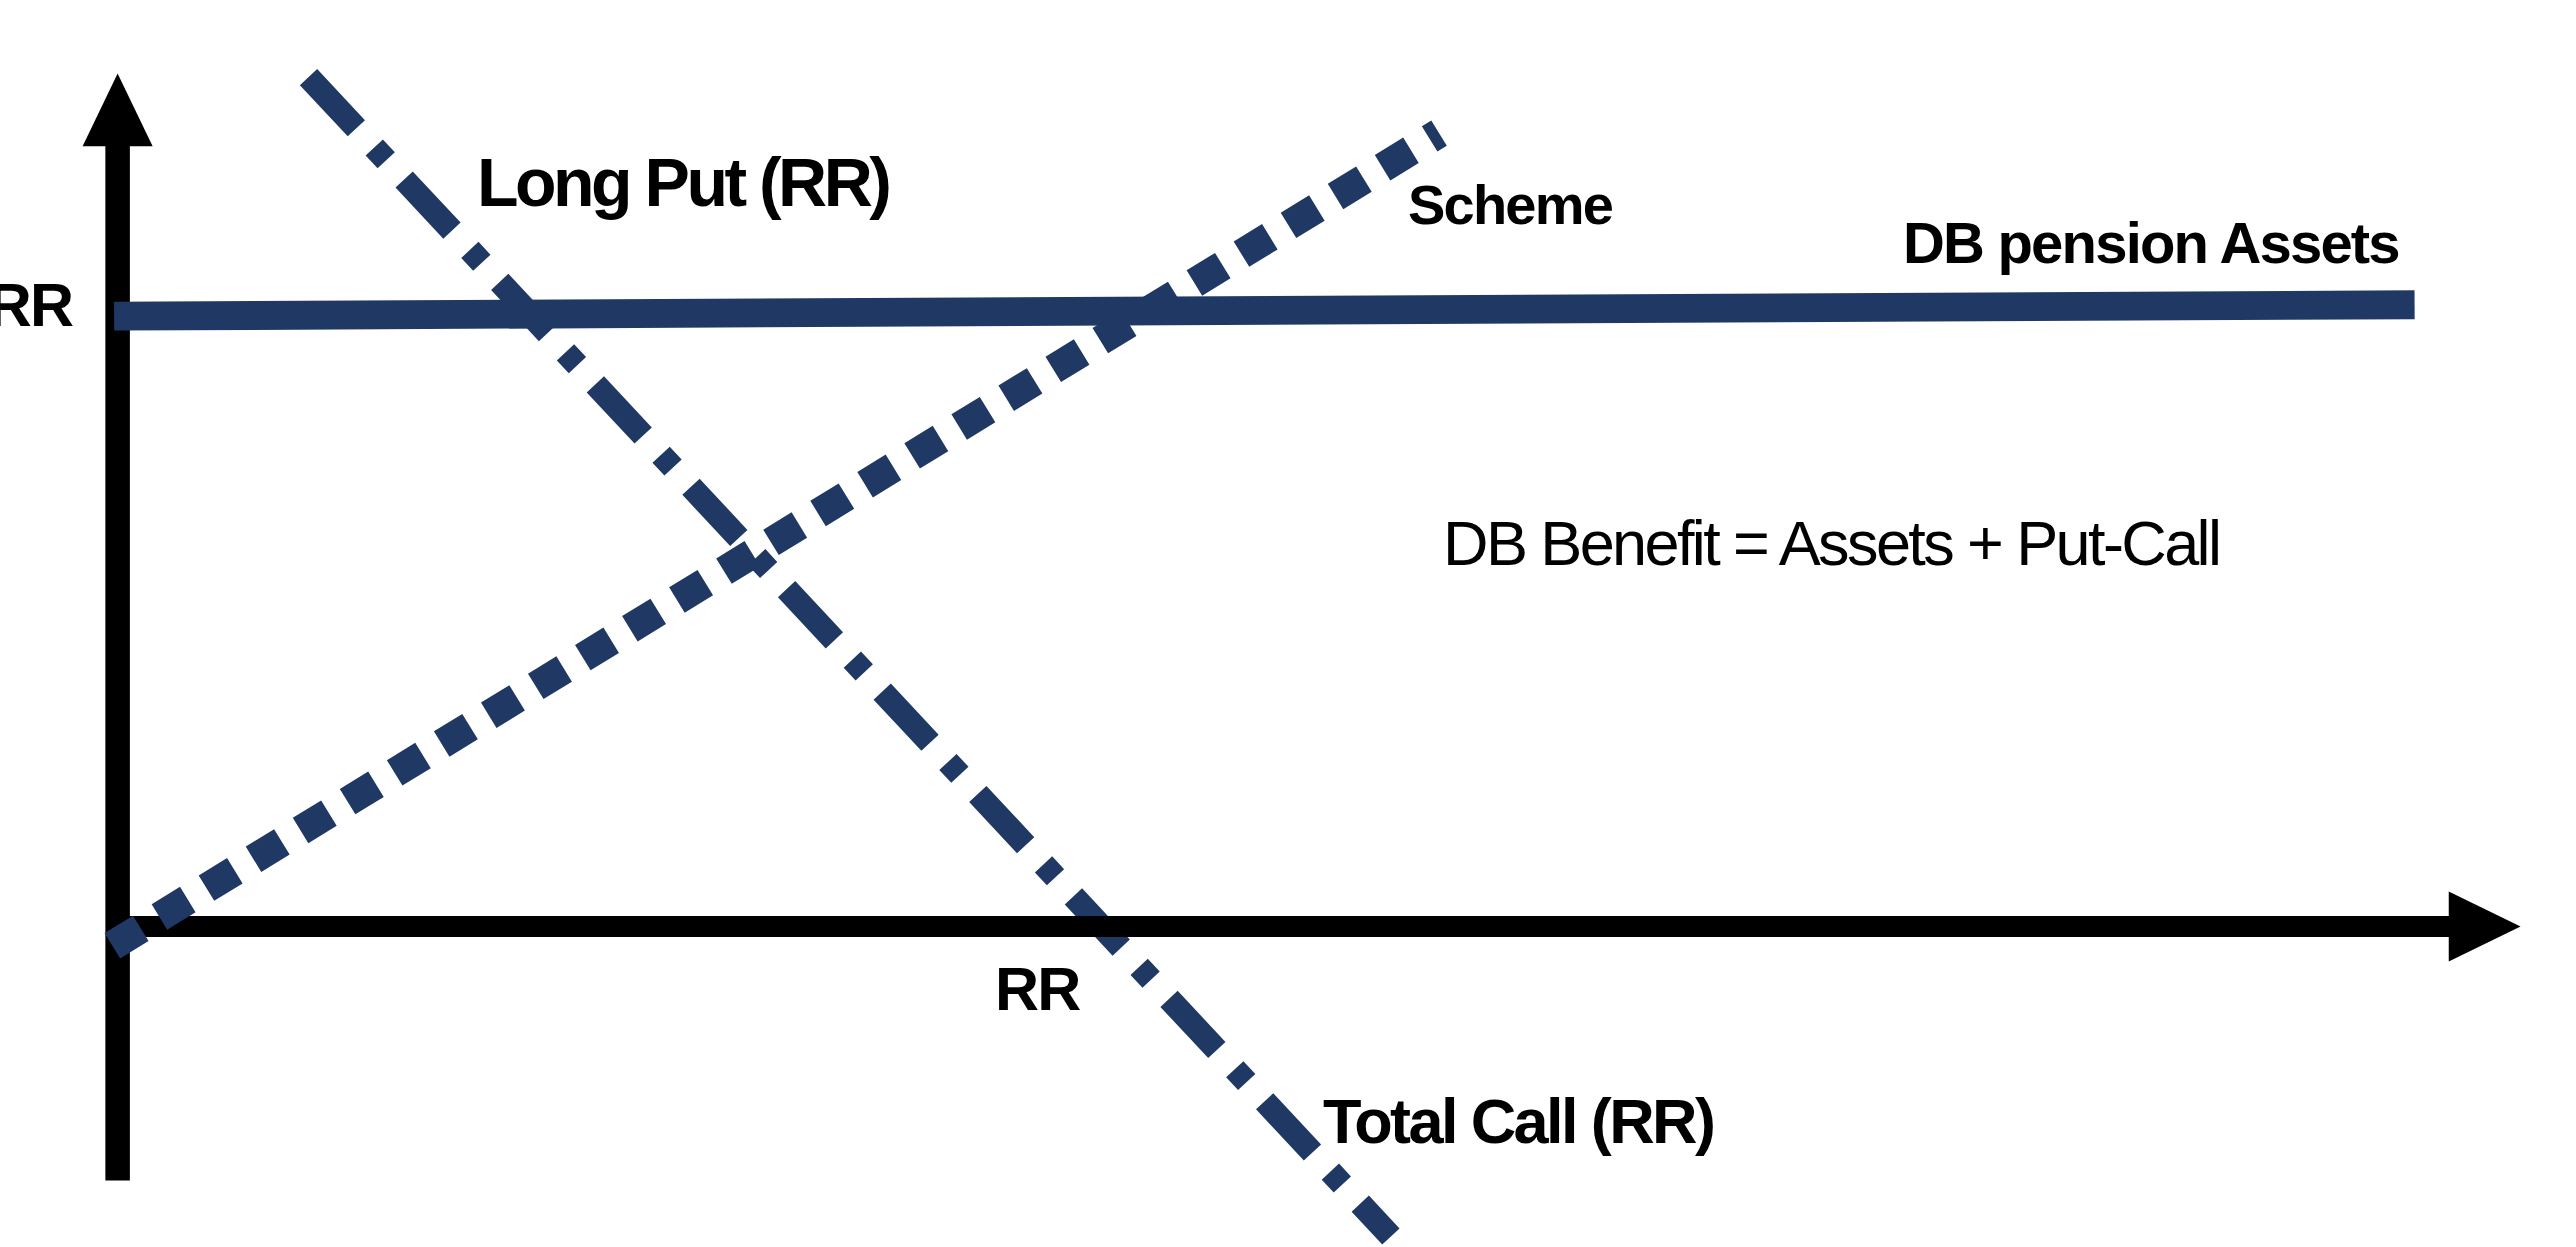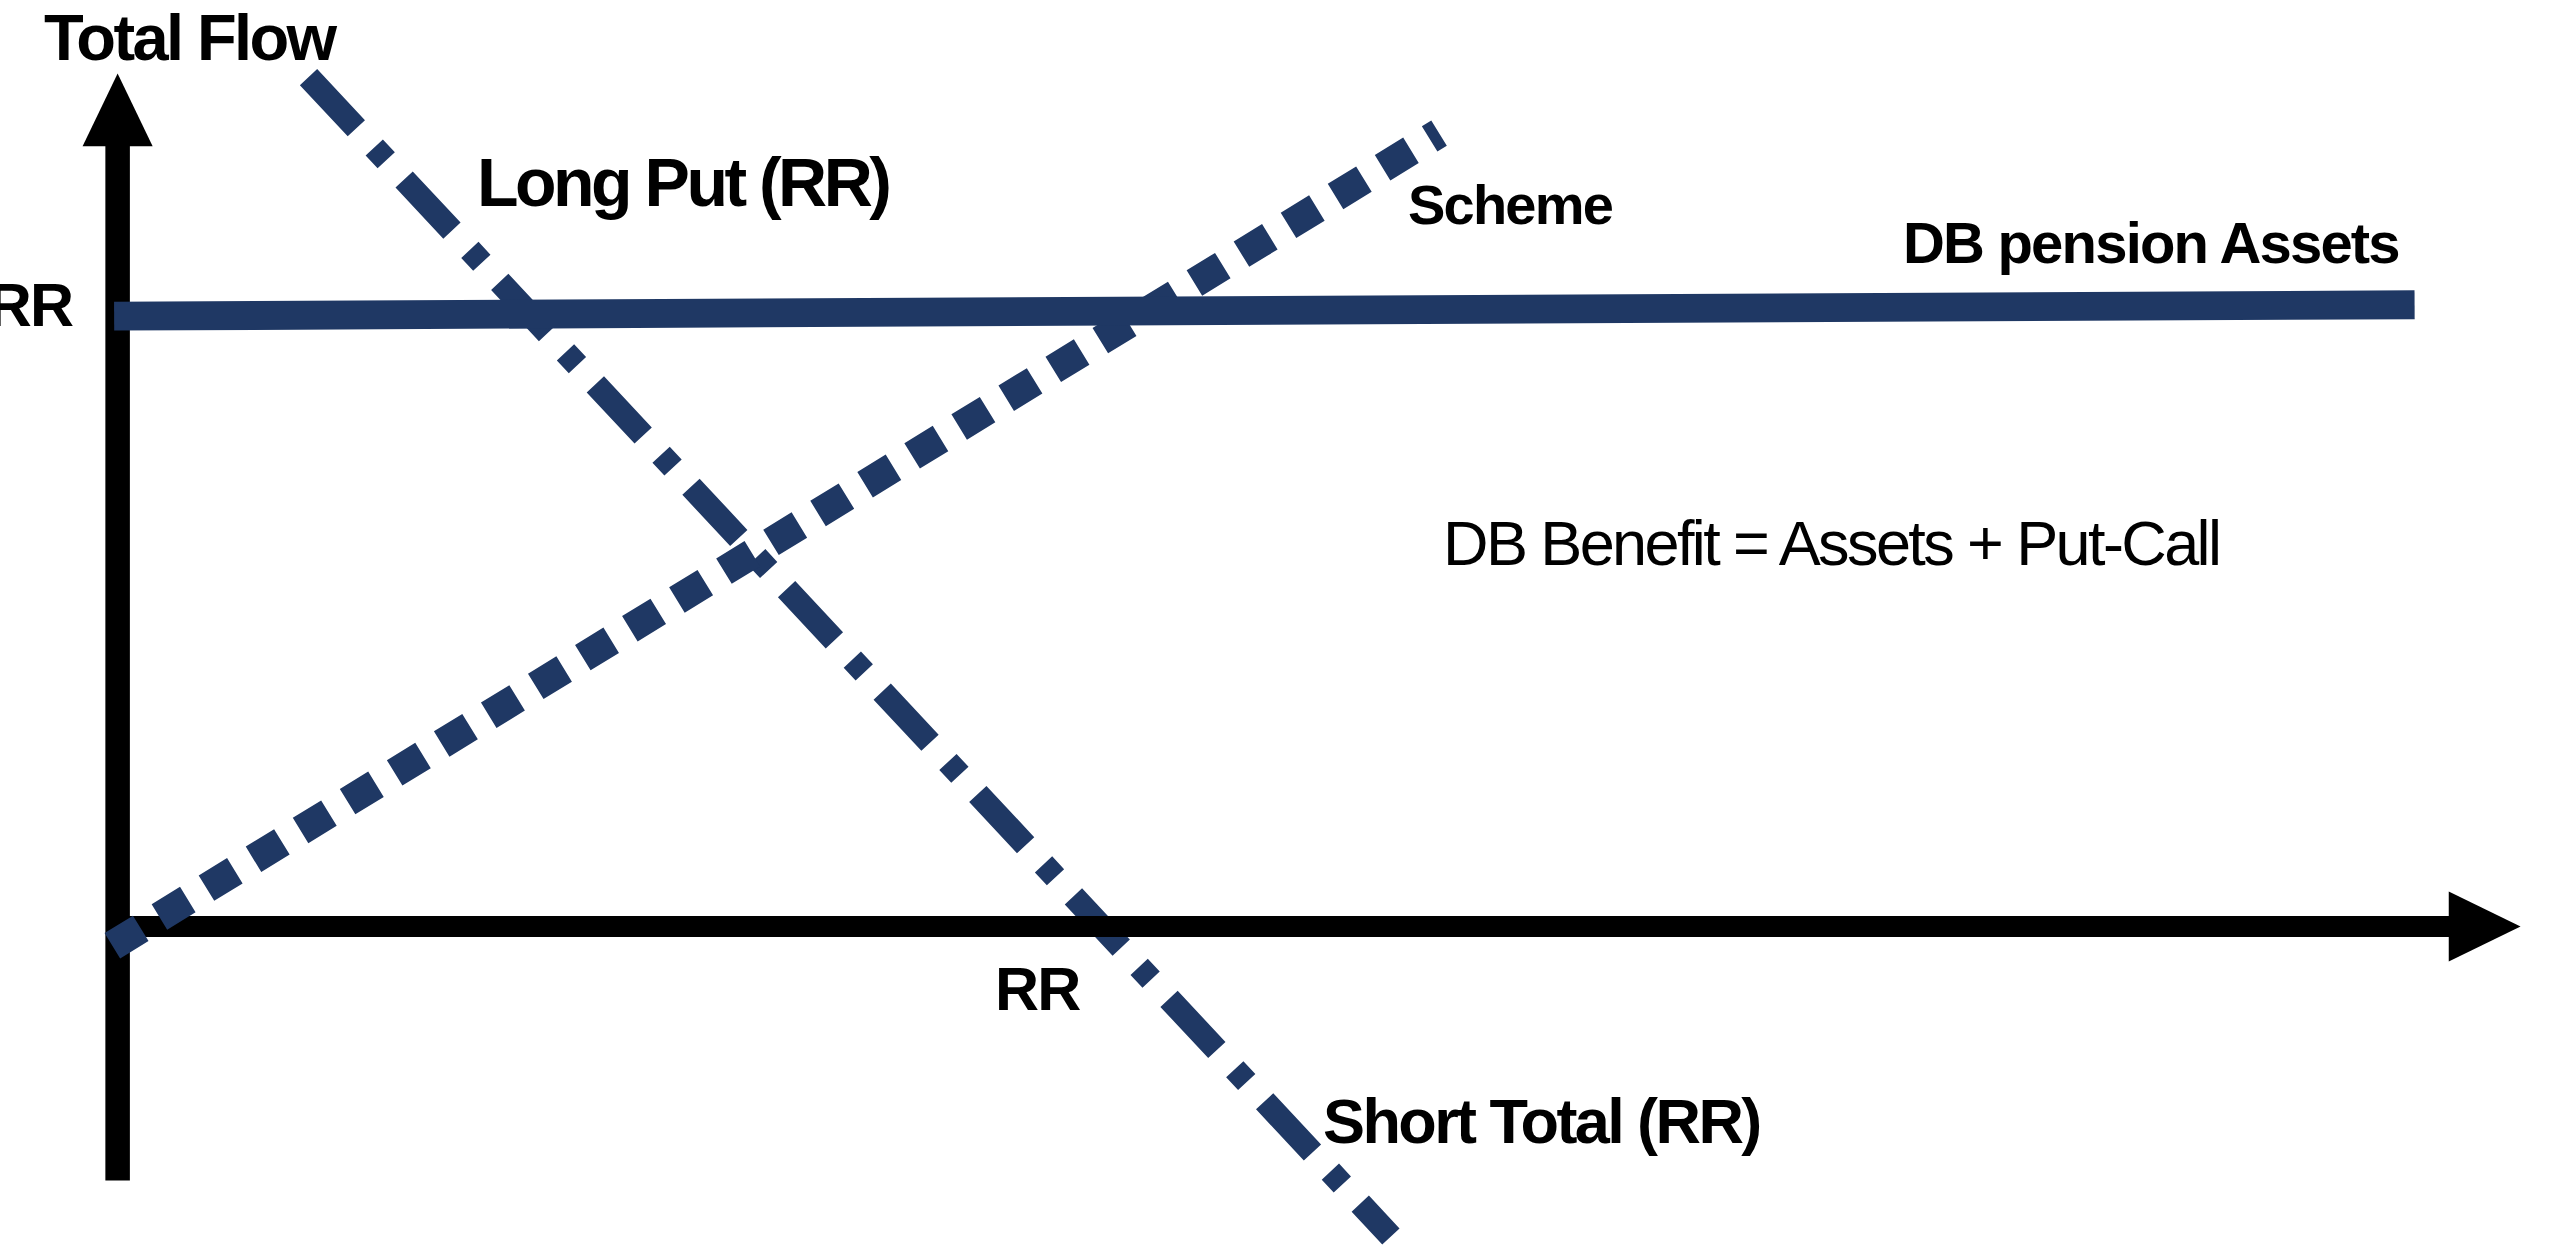--- a/index.html
+++ b/index.html
@@ -52,31 +52,30 @@
     <polygon points="134,84 94,167 174,167" fill="#000000"></polygon>
 
     <line x1="121" y1="1058" x2="2800" y2="1058" stroke-width="24" stroke="#000000"></line>
     <polygon points="2878,1058 2796,1018 2796,1098" fill="#000000"></polygon>
 
     <line x1="128" y1="1080" x2="1643" y2="152" stroke-width="34" stroke-dasharray="38 25" fill="none" stroke="#1f3864"></line>
 
     <line x1="130" y1="361" x2="2757" y2="348" stroke-width="33" stroke="#1f3864"></line>
   </svg>
 
-  <div class="lbl lbl-total-flow">Total Flow</div>
 
   <div class="lbl lbl-rr-left">RR</div>
 
   <div class="lbl lbl-long-put">Long Put (RR)</div>
 
   <div class="lbl lbl-assets">Scheme</div>
 
   <div class="lbl lbl-db-pension">DB pension Assets</div>
 
   <div class="lbl lbl-annotation">DB Benefit = Assets + Put-Call</div>
 
   <div class="lbl lbl-rr-axis">RR</div>
 
-  <div class="lbl lbl-short-call">Short Total (RR)</div>
+  <div class="lbl lbl-short-call">Total Call (RR)</div>
 
 
 </div>
 
 
 </body></html>

